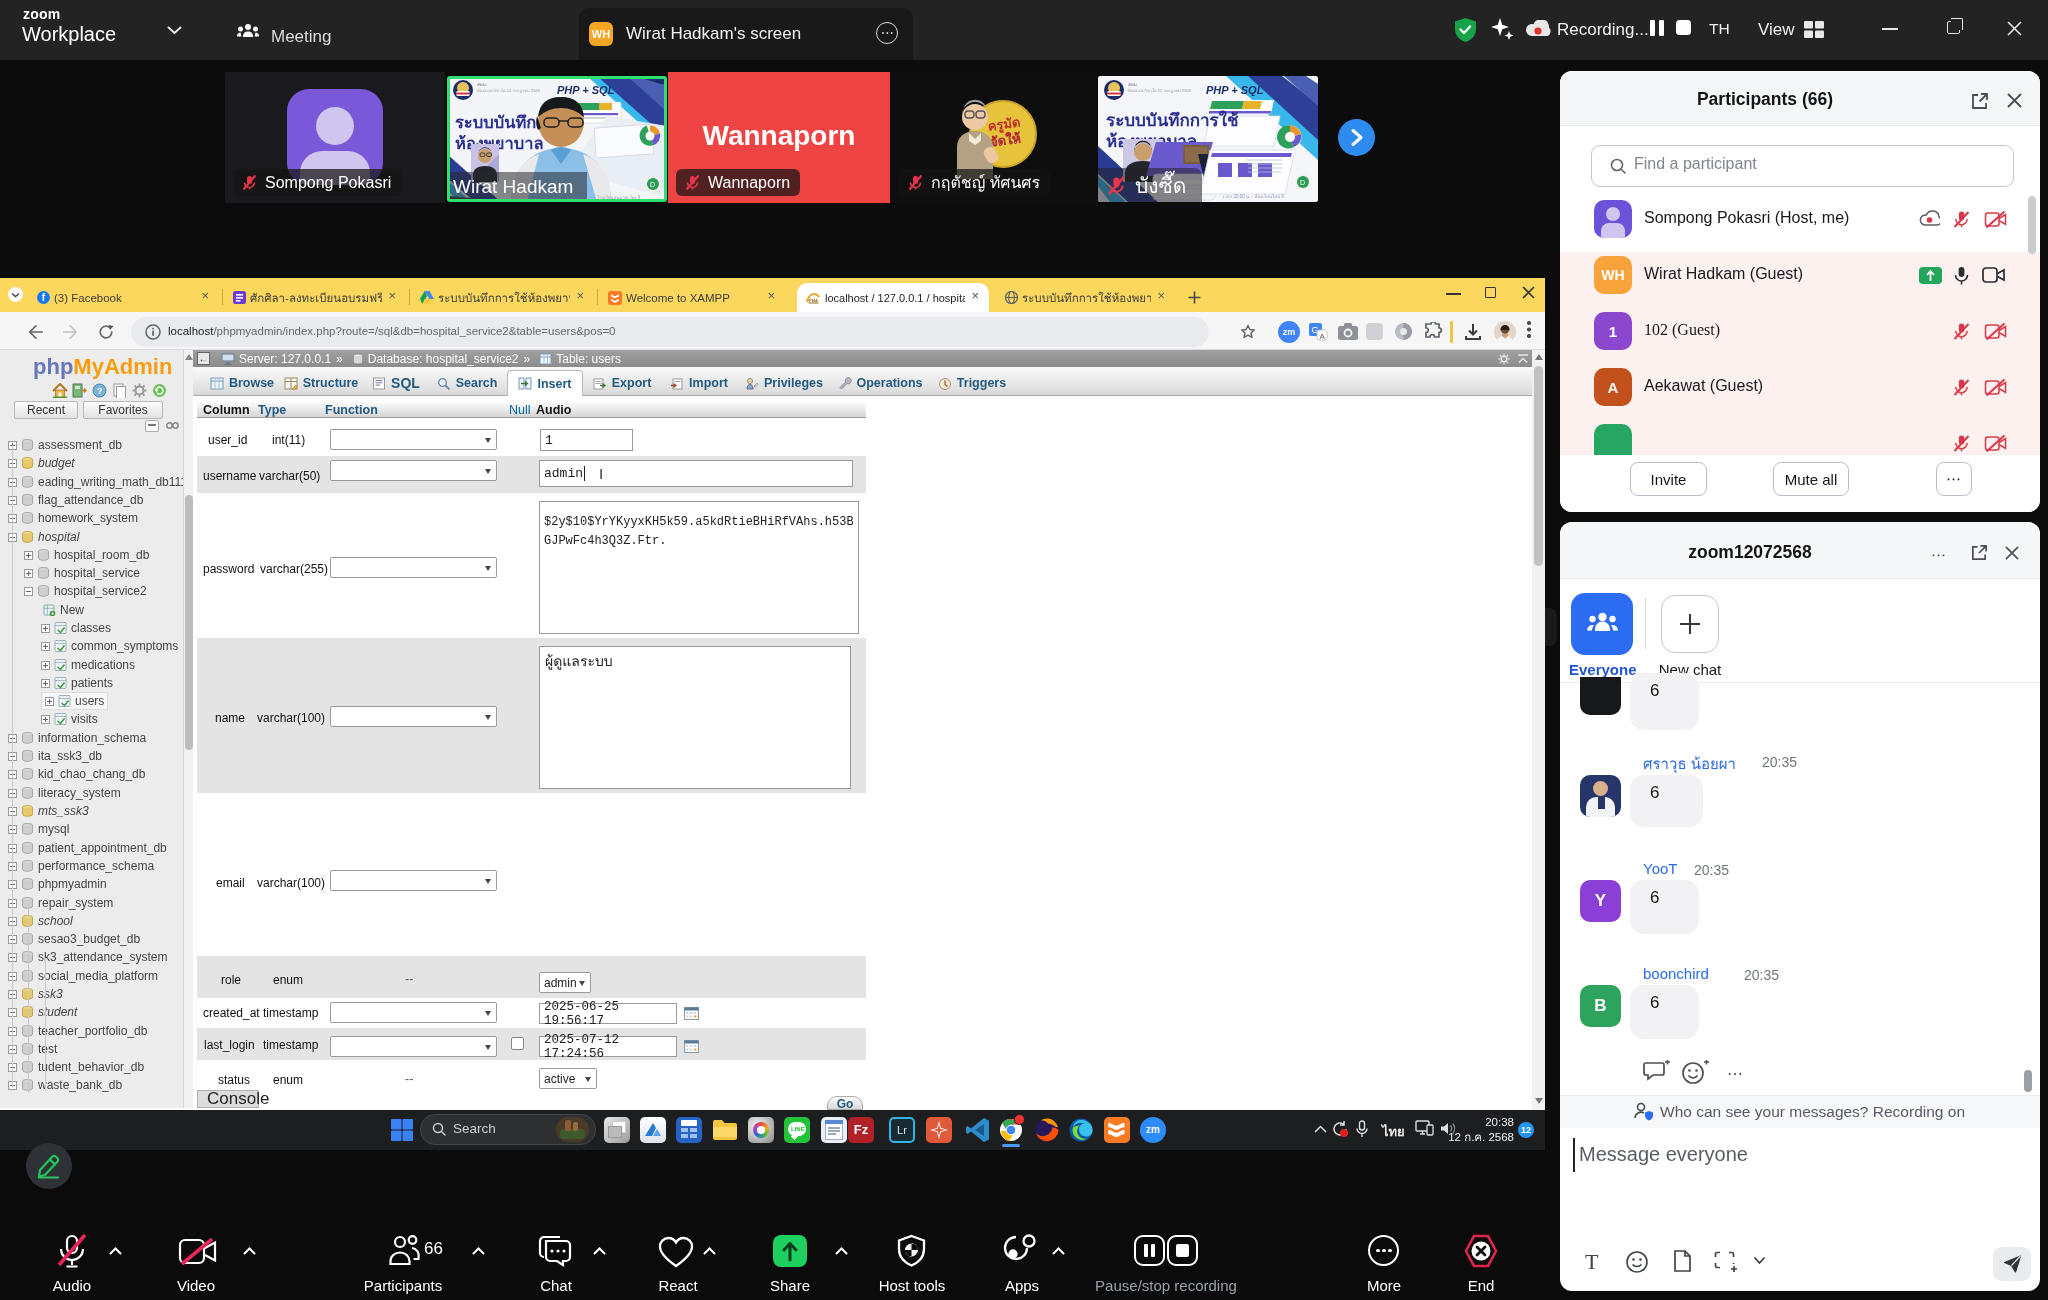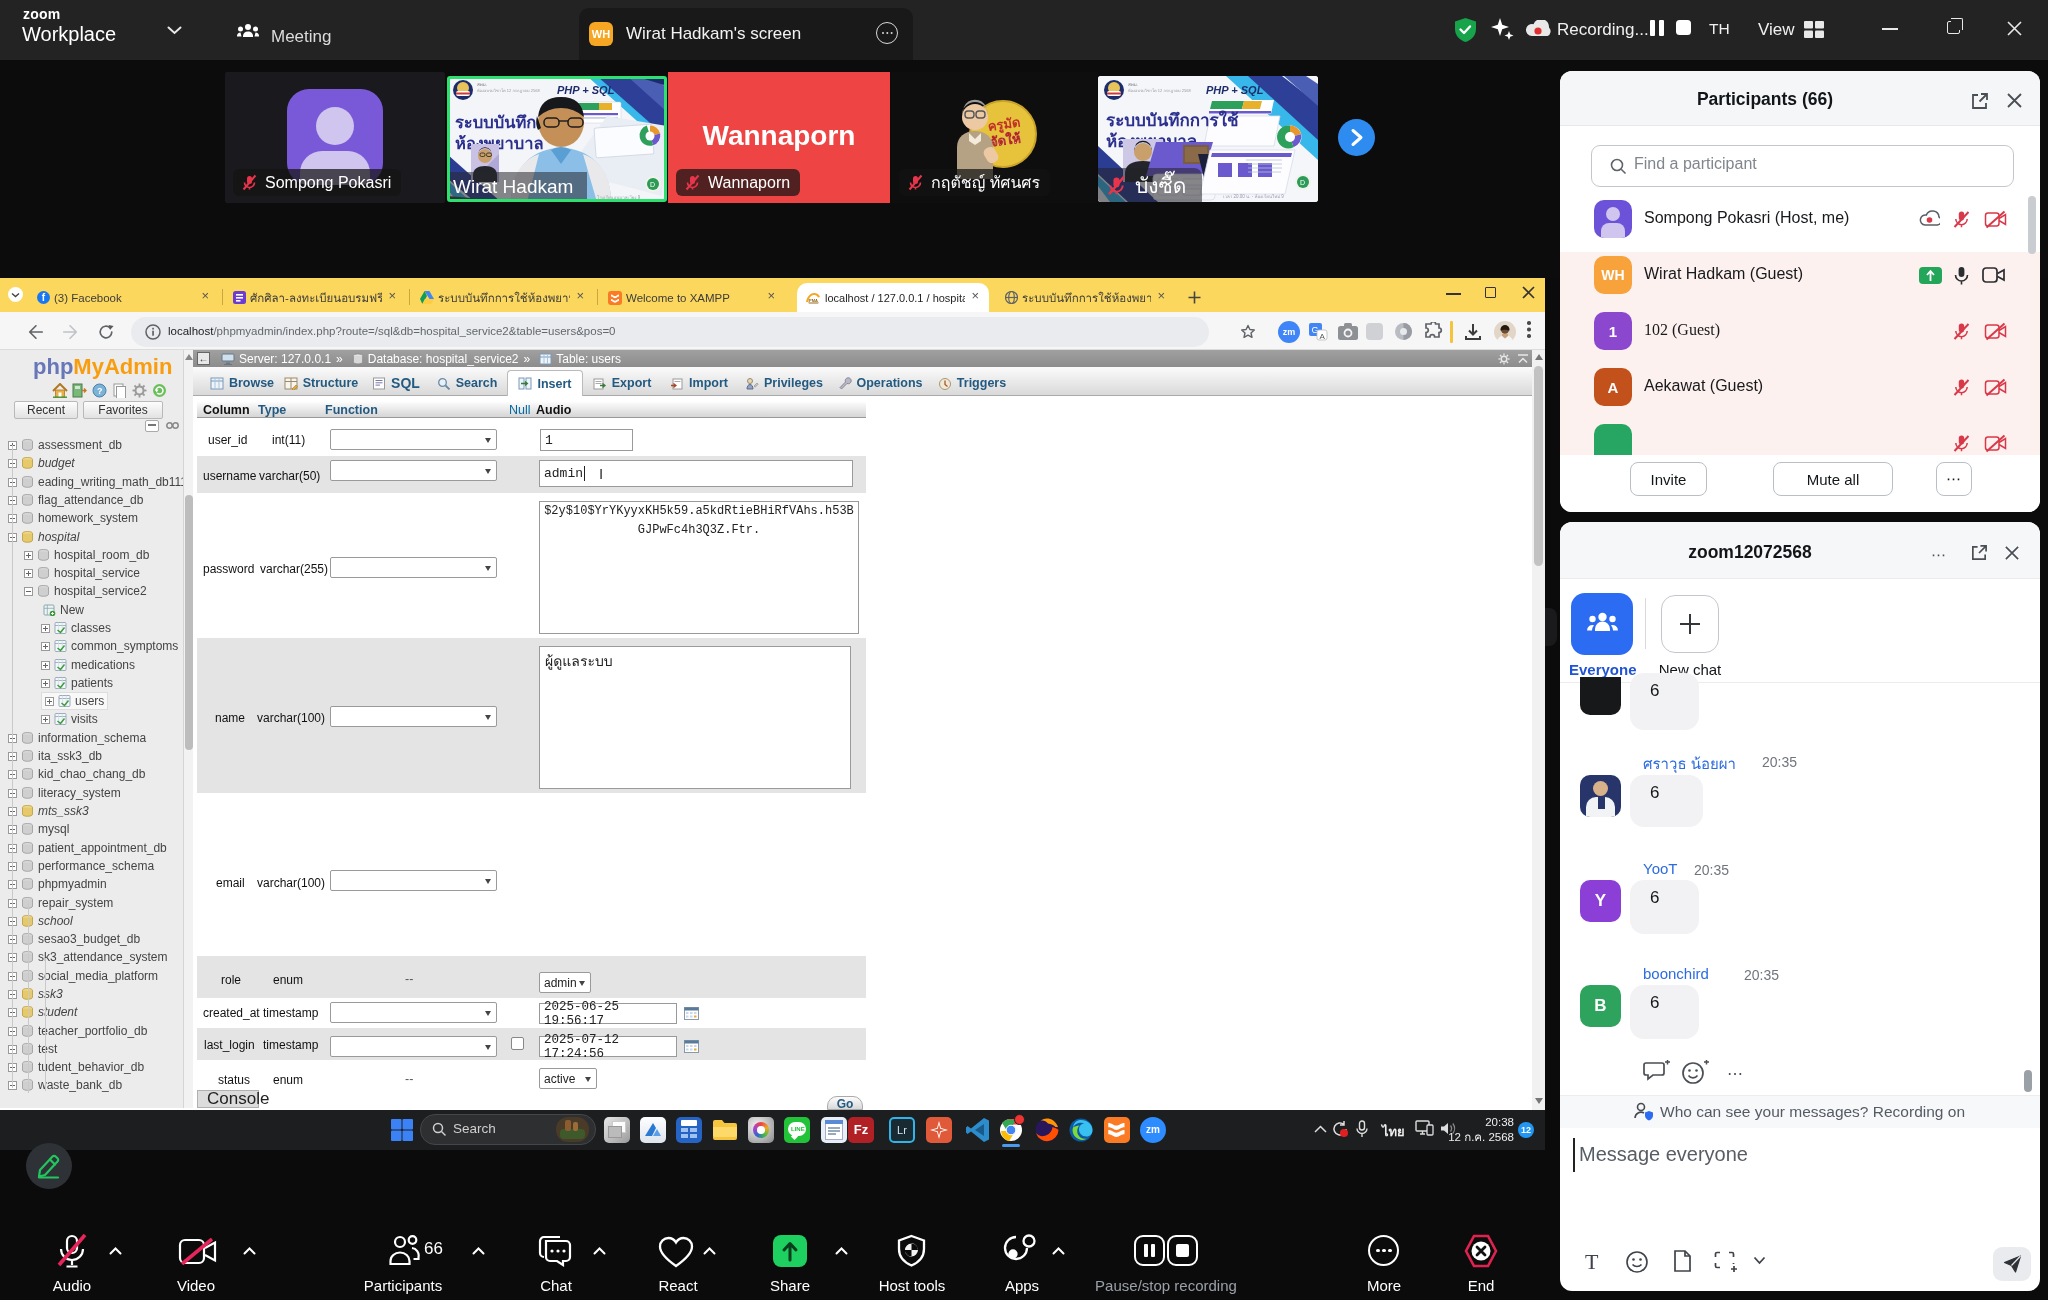--- a/index.html
+++ b/index.html
@@ -900,21 +900,21 @@
       <div class="seltag" style="left:137px;top:79px;width:167px;"></div>
       <div class="seltag" style="left:137px;top:110px;width:167px;"></div>
       <div class="seltag" style="left:137px;top:207px;width:167px;"></div>
       <div class="seltag" style="left:137px;top:356px;width:167px;"></div>
       <div class="seltag" style="left:137px;top:520px;width:167px;"></div>
       <div class="seltag" style="left:137px;top:652px;width:167px;"></div>
       <div class="seltag" style="left:137px;top:686px;width:167px;"></div>
 
       <div class="inp mono" style="left:347px;top:79px;width:93px;height:22px;">1</div>
       <div class="inp mono" style="left:346px;top:110px;width:314px;height:27px;">admin<span style="display:inline-block;width:1px;height:15px;background:#222;margin-left:1px;"></span><span style="font-family:'Liberation Sans';color:#333;font-size:15px;margin-left:14px;">I</span></div>
-      <div class="inp mono" style="left:346px;top:151px;width:320px;height:133px;padding:0 4px;font-size:12px;line-height:19px;word-break:break-all;display:block;text-align:center;">$2y$10$YrYKyyxKH5k59.a5kdRtieBHiRfVAhs.h53B<br>GJPwFc4h3Q3Z.Ftr.</div>
+      <div class="inp mono" style="left:346px;top:151px;width:320px;height:133px;padding:11px 4px;font-size:12px;line-height:19px;word-break:break-all;display:block;">$2y$10$YrYKyyxKH5k59.a5kdRtieBHiRfVAhs.h53B<br>GJPwFc4h3Q3Z.Ftr.</div>
       <div class="inp" style="left:346px;top:296px;width:312px;height:143px;align-items:flex-start;padding:3px 5px;font-size:14px;display:block;">ผู้ดูแลระบบ</div>
       <div class="seltag" style="left:346px;top:622px;width:52px;">admin</div>
       <div class="inp" style="left:346px;top:653px;width:138px;height:21px;font-size:12.5px;">2025-06-25 19:56:17</div>
       <svg class="ab" style="left:491px;top:656px;" width="15" height="14" viewBox="0 0 15 14">
             <rect x="0.5" y="1.5" width="14" height="12" fill="#fff" stroke="#89a"></rect>
             <rect x="0.5" y="1.5" width="14" height="3" fill="#5a7a9a"></rect>
             <g fill="#c8d8e8">
               <rect x="2" y="6" width="2.5" height="2"></rect>
               <rect x="6" y="6" width="2.5" height="2"></rect>
               <rect x="10" y="6" width="2.5" height="2"></rect>
@@ -1279,21 +1279,21 @@
       </svg>
       <svg class="ab" style="left:424px;top:363px;" width="23" height="19" viewBox="0 0 23 19">
         <g fill="none" stroke="#d93848" stroke-width="1.5">
           <rect x="1.5" y="3" width="13.5" height="13" rx="2.5"></rect>
           <path d="M15 8.5 L21.5 4.5 V14.5 L15 10.5"></path>
         </g>
         <line x1="2.5" y1="17.5" x2="20.5" y2="1.5" stroke="#d93848" stroke-width="2"></line>
       </svg>
     <div class="ab" style="left:0;top:384px;width:480px;height:57px;background:#fff;"></div>
     <div class="pbtn" style="left:70px;top:391px;width:77px;">Invite</div>
-    <div class="pbtn" style="left:213px;top:391px;width:120px;">Mute all</div>
+    <div class="pbtn" style="left:213px;top:391px;width:76px;">Mute all</div>
     <div class="pbtn" style="left:376px;top:391px;width:36px;letter-spacing:1px;">⋯</div>
     <div class="ab" style="left:468px;top:125px;width:8px;height:58px;background:#c9ccd1;border-radius:4px;"></div>
 </div>
   <div class="ab" id="cpanel">
     <div class="ab" style="left:0;top:0;width:480px;height:57px;background:#f6f7f8;border-bottom:1px solid #ebebed;"></div>
     <div class="ab" style="left:90px;top:20px;width:200px;text-align:center;font-size:17.5px;font-weight:bold;color:#131619;">zoom12072568</div>
     <div class="ab" style="left:371px;top:24px;font-size:15px;color:#4a4f55;letter-spacing:1px;">⋯</div>
     <svg class="ab" style="left:410px;top:22px;" width="18" height="18" viewBox="0 0 19 19">
         <g fill="none" stroke="#4a4f55" stroke-width="1.8">
           <path d="M8 3 H3 V16 H16 V11"></path>

